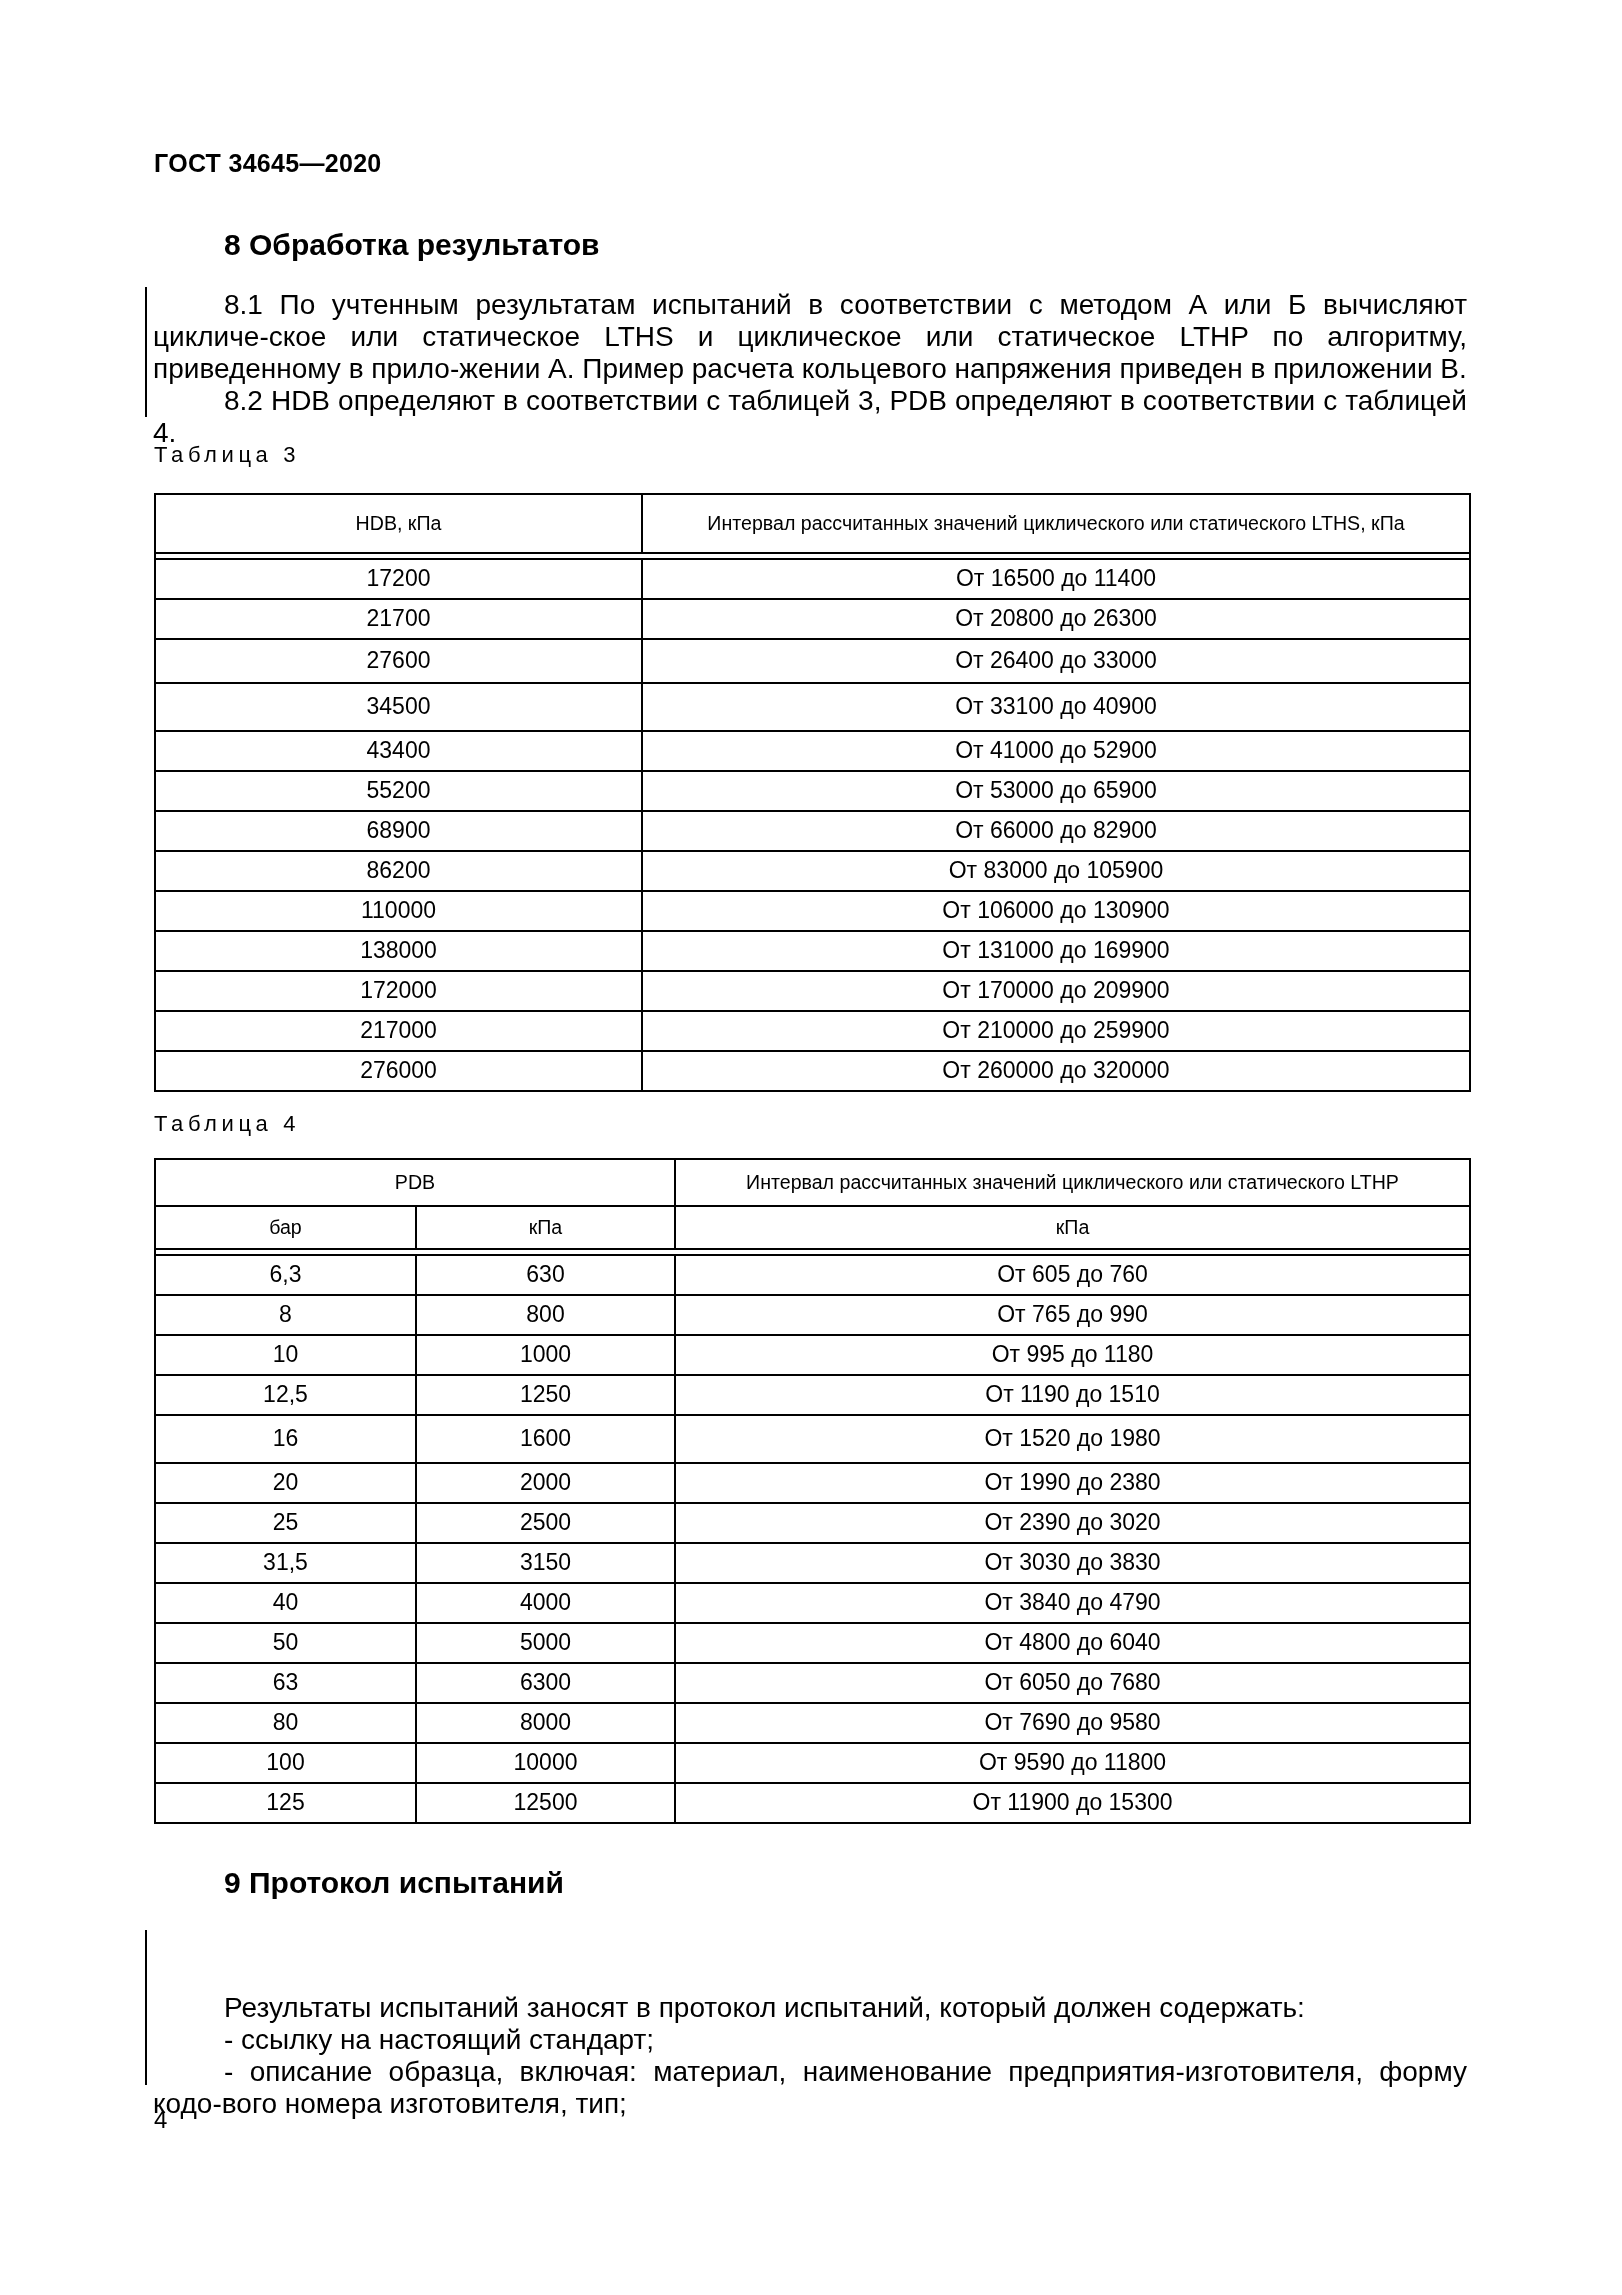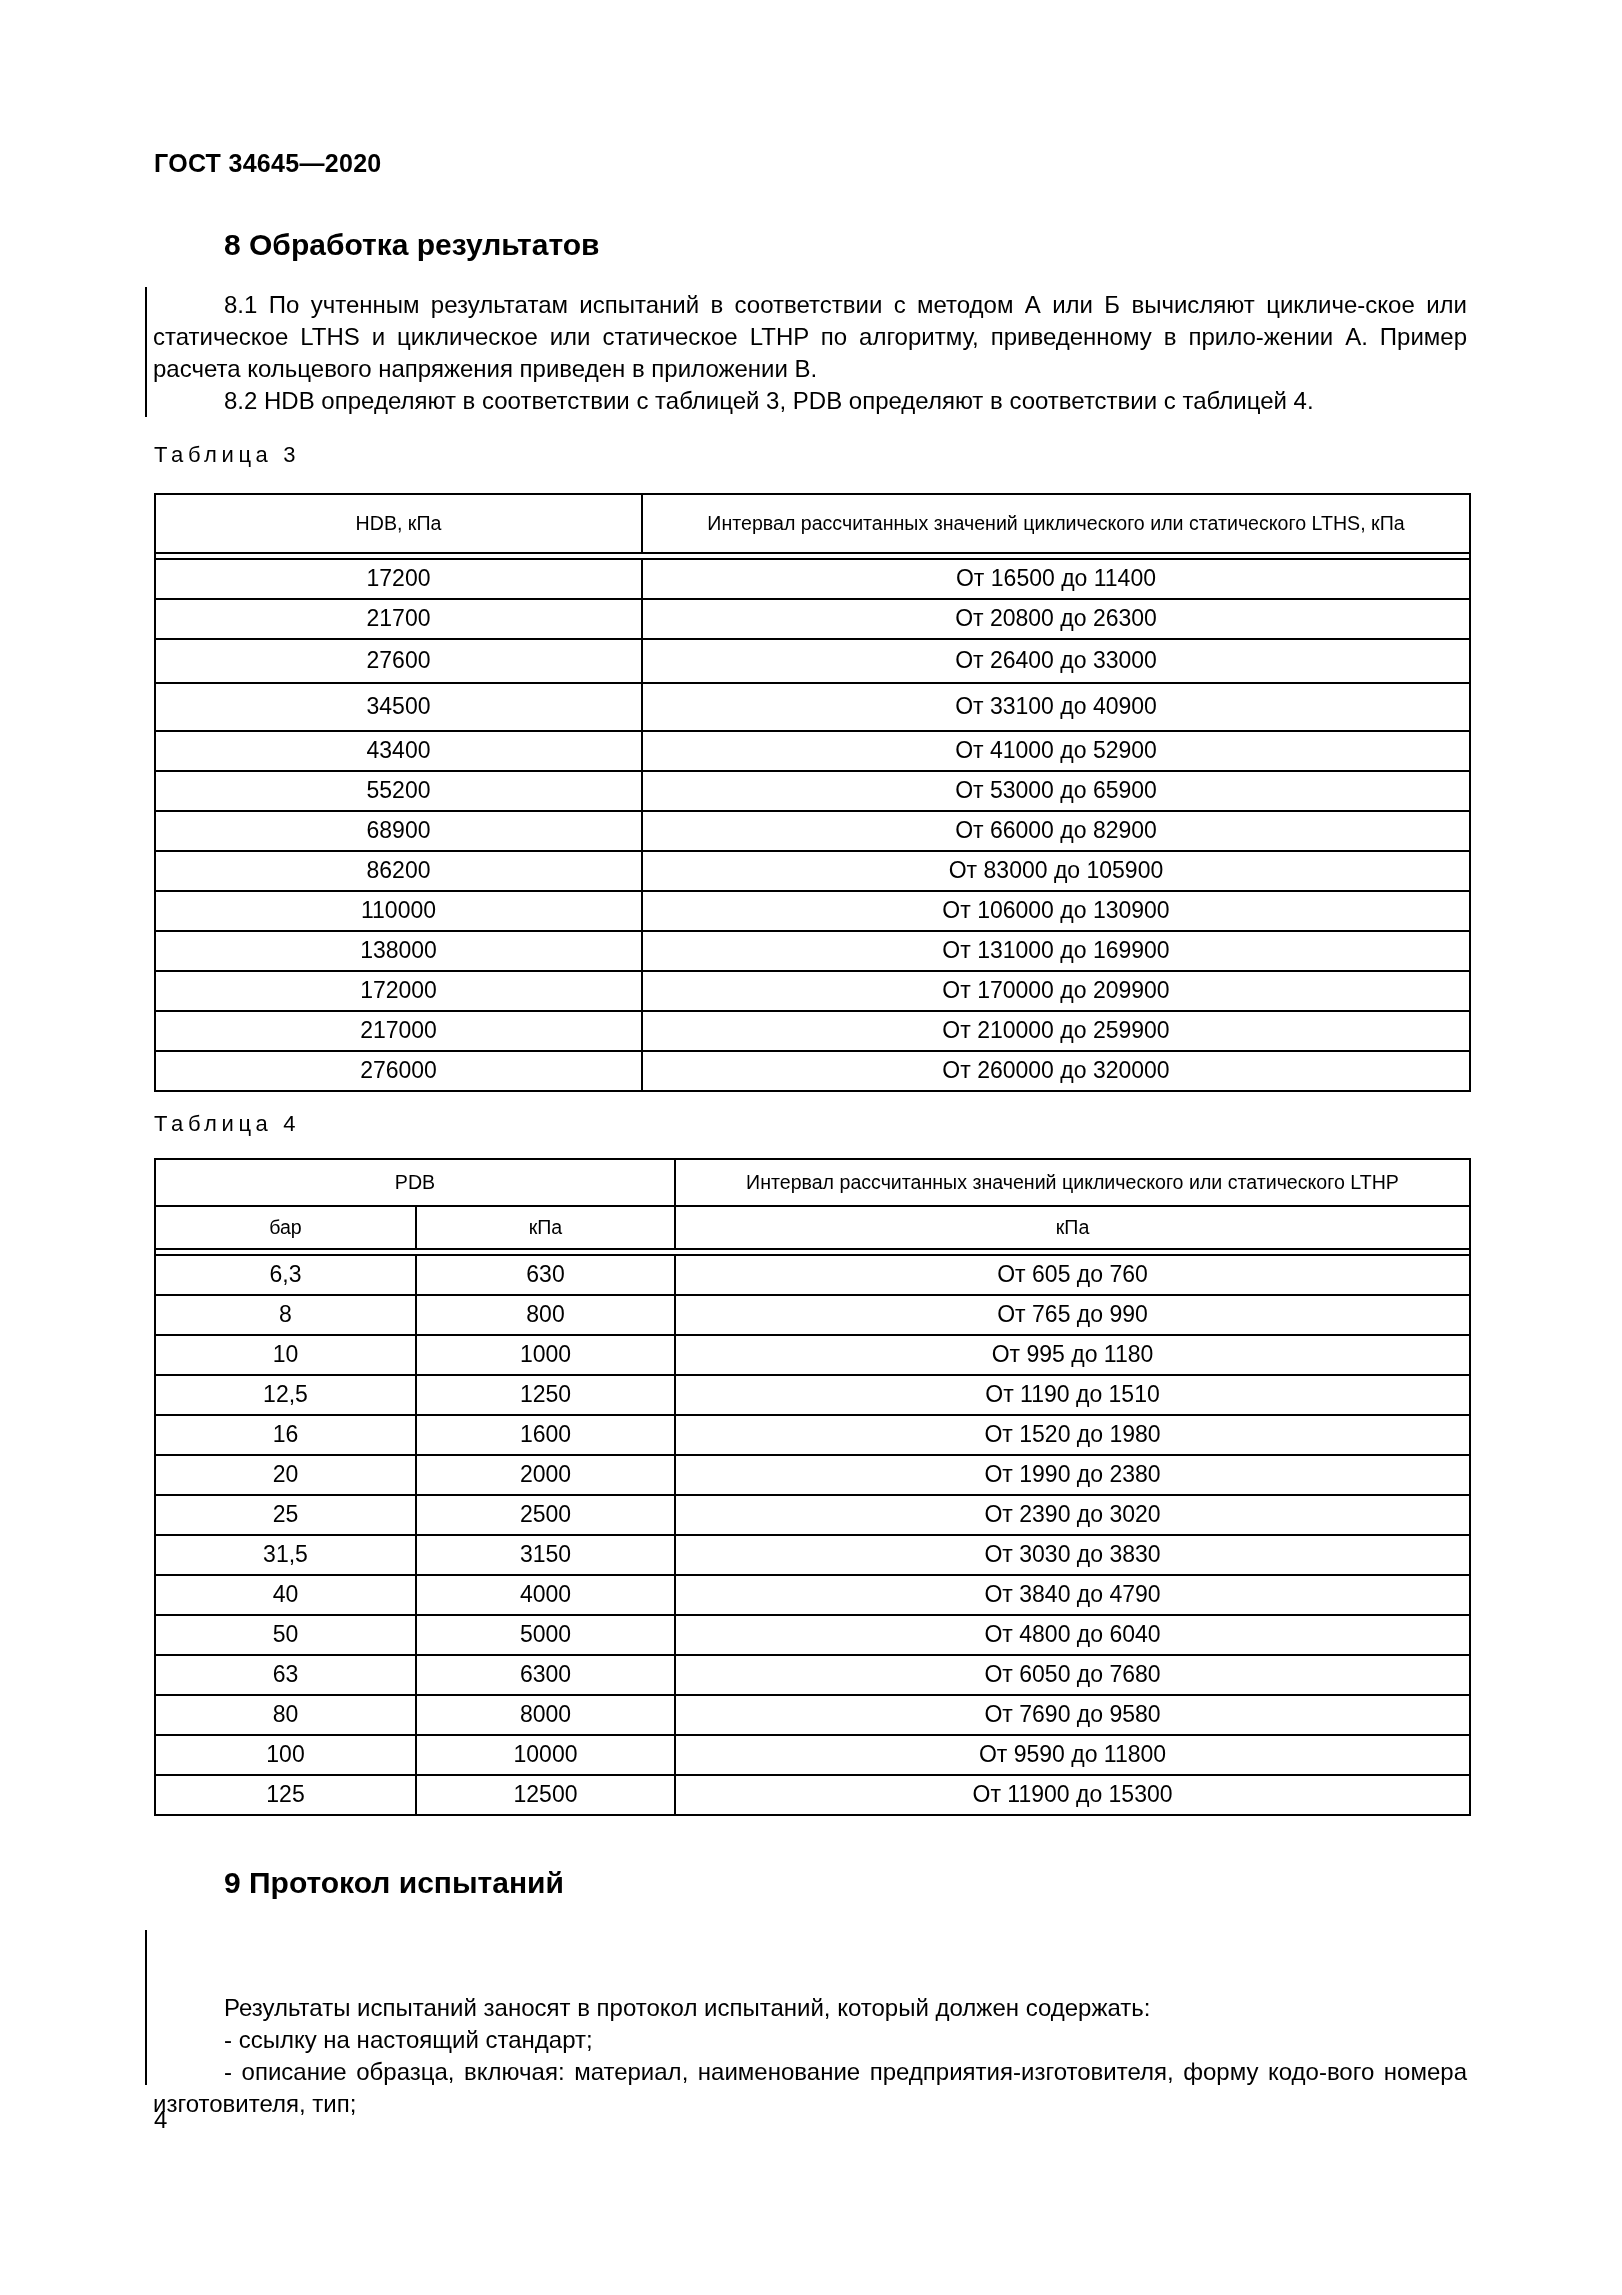--- a/index.html
+++ b/index.html
@@ -1,21 +1,21 @@
 <!DOCTYPE html>
 <html style="font-size:10.5px"><head>
 <meta charset="utf-8">
 <style>
   html, body { margin: 0; padding: 0; background: #ffffff; }
   body { width: 1623px; height: 2295px; position: relative; overflow: hidden;
          font-family: "Liberation Sans", sans-serif; color: #000; }
   .abs { position: absolute; }
   .doc-code { left: 154px; top: 149px; font-size: 25px; font-weight: bold; letter-spacing: 0.3px; }
   .h-section { left: 224px; font-size: 30px; font-weight: bold; white-space: nowrap; }
-  .para-block { left: 153px; width: 1314px; font-size: 24px; line-height: 32px; }
+  .para-block { left: 153px; width: 1314px; font-size: 28px; line-height: 32px; }
   .para-block p { margin: 0; text-align: justify; text-align-last: auto; }
   .para-block p.indent { text-indent: 71px; }
   .change-bar { width: 2px; background: #000; }
   .table-caption { left: 154px; font-size: 22px; letter-spacing: 4.6px; }
   table.gost { position: absolute; border-collapse: collapse; table-layout: fixed; font-size: 23px; }
   table.gost td, table.gost th { border: 2px solid #000; text-align: center; vertical-align: middle; padding: 0; font-weight: normal; }
   table.gost th { font-size: 19.6px; }
   table.gost tr.gap td { height: 3.9px; border-left: 2px solid #000; border-right: 2px solid #000; }
   .page-num { left: 154px; font-size: 24px; }
 </style>
@@ -140,21 +140,21 @@
       <tr style="height: 40px;">
         <td>10</td>
         <td>1000</td>
         <td>От 995 до 1180</td>
       </tr>
       <tr style="height: 40px;">
         <td>12,5</td>
         <td>1250</td>
         <td>От 1190 до 1510</td>
       </tr>
-      <tr style="height: 40px;">
+      <tr style="height: 48px;">
         <td>16</td>
         <td>1600</td>
         <td>От 1520 до 1980</td>
       </tr>
       <tr style="height: 40px; margin-left: 29px;">
         <td>20</td>
         <td>2000</td>
         <td>От 1990 до 2380</td>
       </tr>
       <tr style="height: 40px;">

